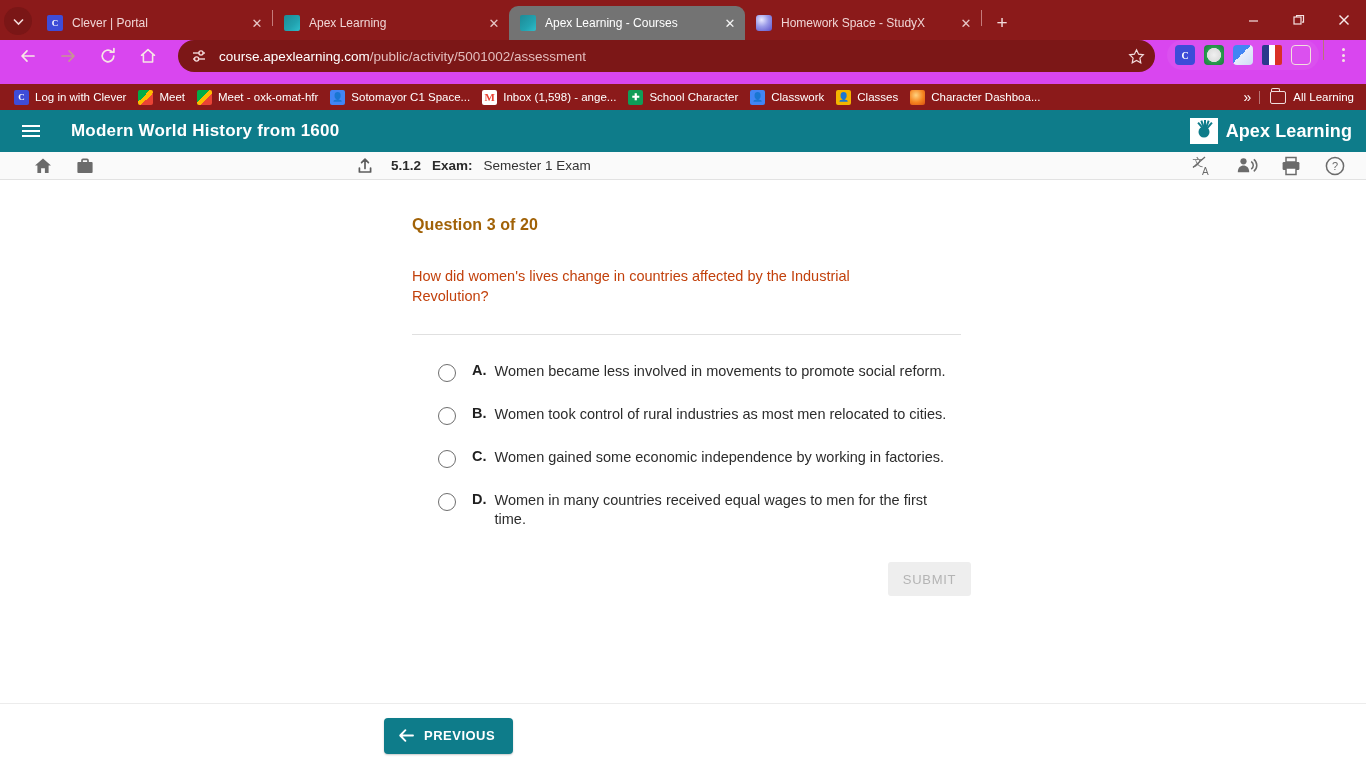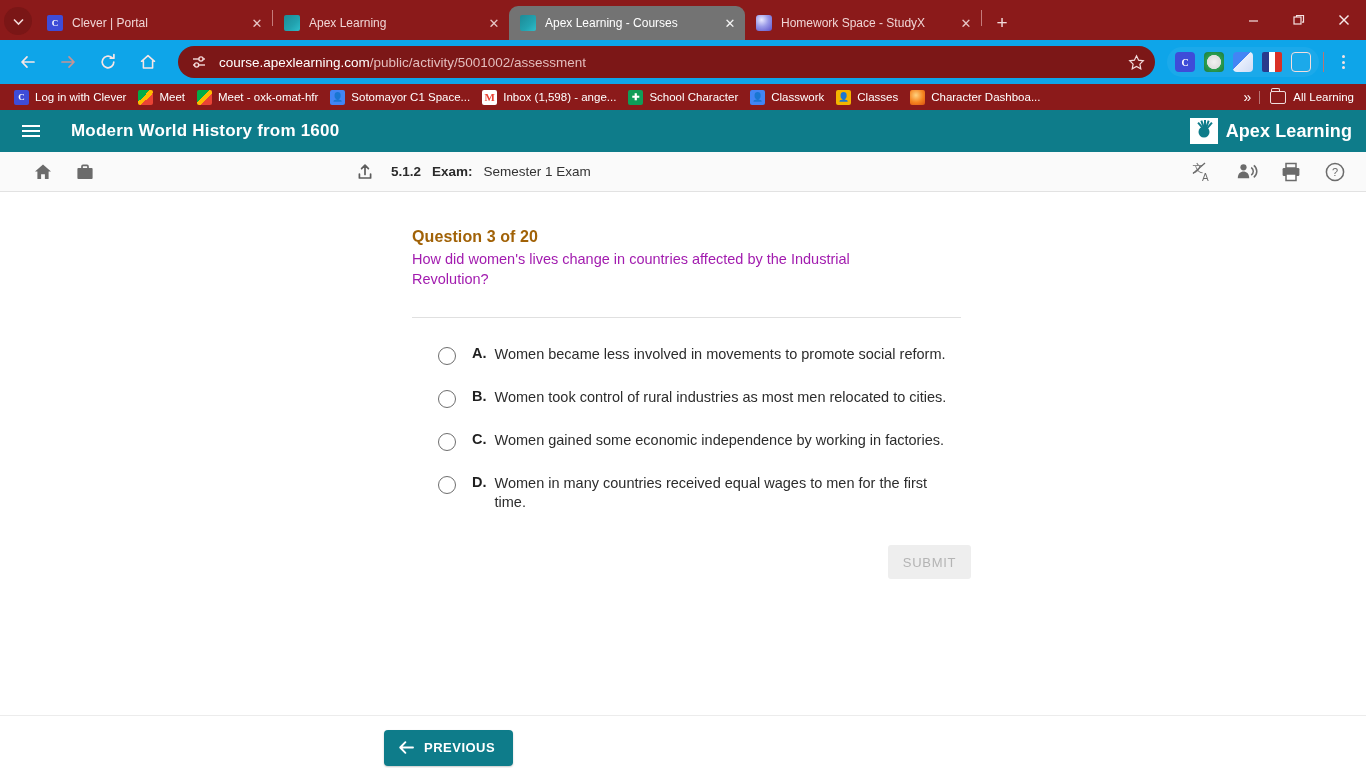--- a/index.html
+++ b/index.html
@@ -111,23 +111,23 @@
     width: 45px; height: 40px;
     display: flex; align-items: center; justify-content: center;
     color: #f5e2e2;
     cursor: pointer;
   }
 
   
   .addr-row {
     height: 44px;
     display: flex;
-    align-items: center;
+    align-items: flex-start;
     padding: 0 8px;
-    background: #0ea5e9;
+    background: #d946ef;
   }
   .nav-btn {
     width: 32px; height: 32px;
     margin: 0 4px;
     display: flex; align-items: center; justify-content: center;
     border-radius: 50%;
     cursor: pointer;
     flex: 0 0 auto;
   }
   .nav-btn svg { stroke: #f7e6e6; fill: none; stroke-width: 2; }
@@ -311,21 +311,21 @@
   }
   .apex-mark i {
     position:absolute; top:2px; left:50%;
     width: 2px; height: 9px; background: #0e7c8a;
     transform-origin: 50% 120%;
   }
   .apex-name { font-size: 18px; font-weight: 600; letter-spacing: .1px; }
 
   
   .apex-toolbar {
-    height: 40px;
+    height: 28px;
     background: #fafafa;
     border-bottom: 1px solid #e2e2e2;
     display: flex;
     align-items: center;
     padding: 0 16px 0 28px;
     position: relative;
   }
   .tb-icon {
     width: 30px; height: 30px;
     display:flex; align-items:center; justify-content:center;
@@ -362,24 +362,24 @@
     position: relative;
     left: 9px;
   }
   .q-heading {
     font-size: 16px;
     font-weight: bold;
     color: #a16207;
     letter-spacing: .1px;
   }
   .q-text {
-    margin-top: 4px;
+    margin-top: 33px;
     font-size: 14.5px;
     line-height: 19.5px;
-    color: #a21caf;
+    color: #c2410c;
     max-width: 500px;
   }
   .q-divider {
     margin-top: 28px;
     height: 1px;
     background: #e0e0e0;
     width: 549px;
   }
   .options { margin-top: 27px; }
   .option {

